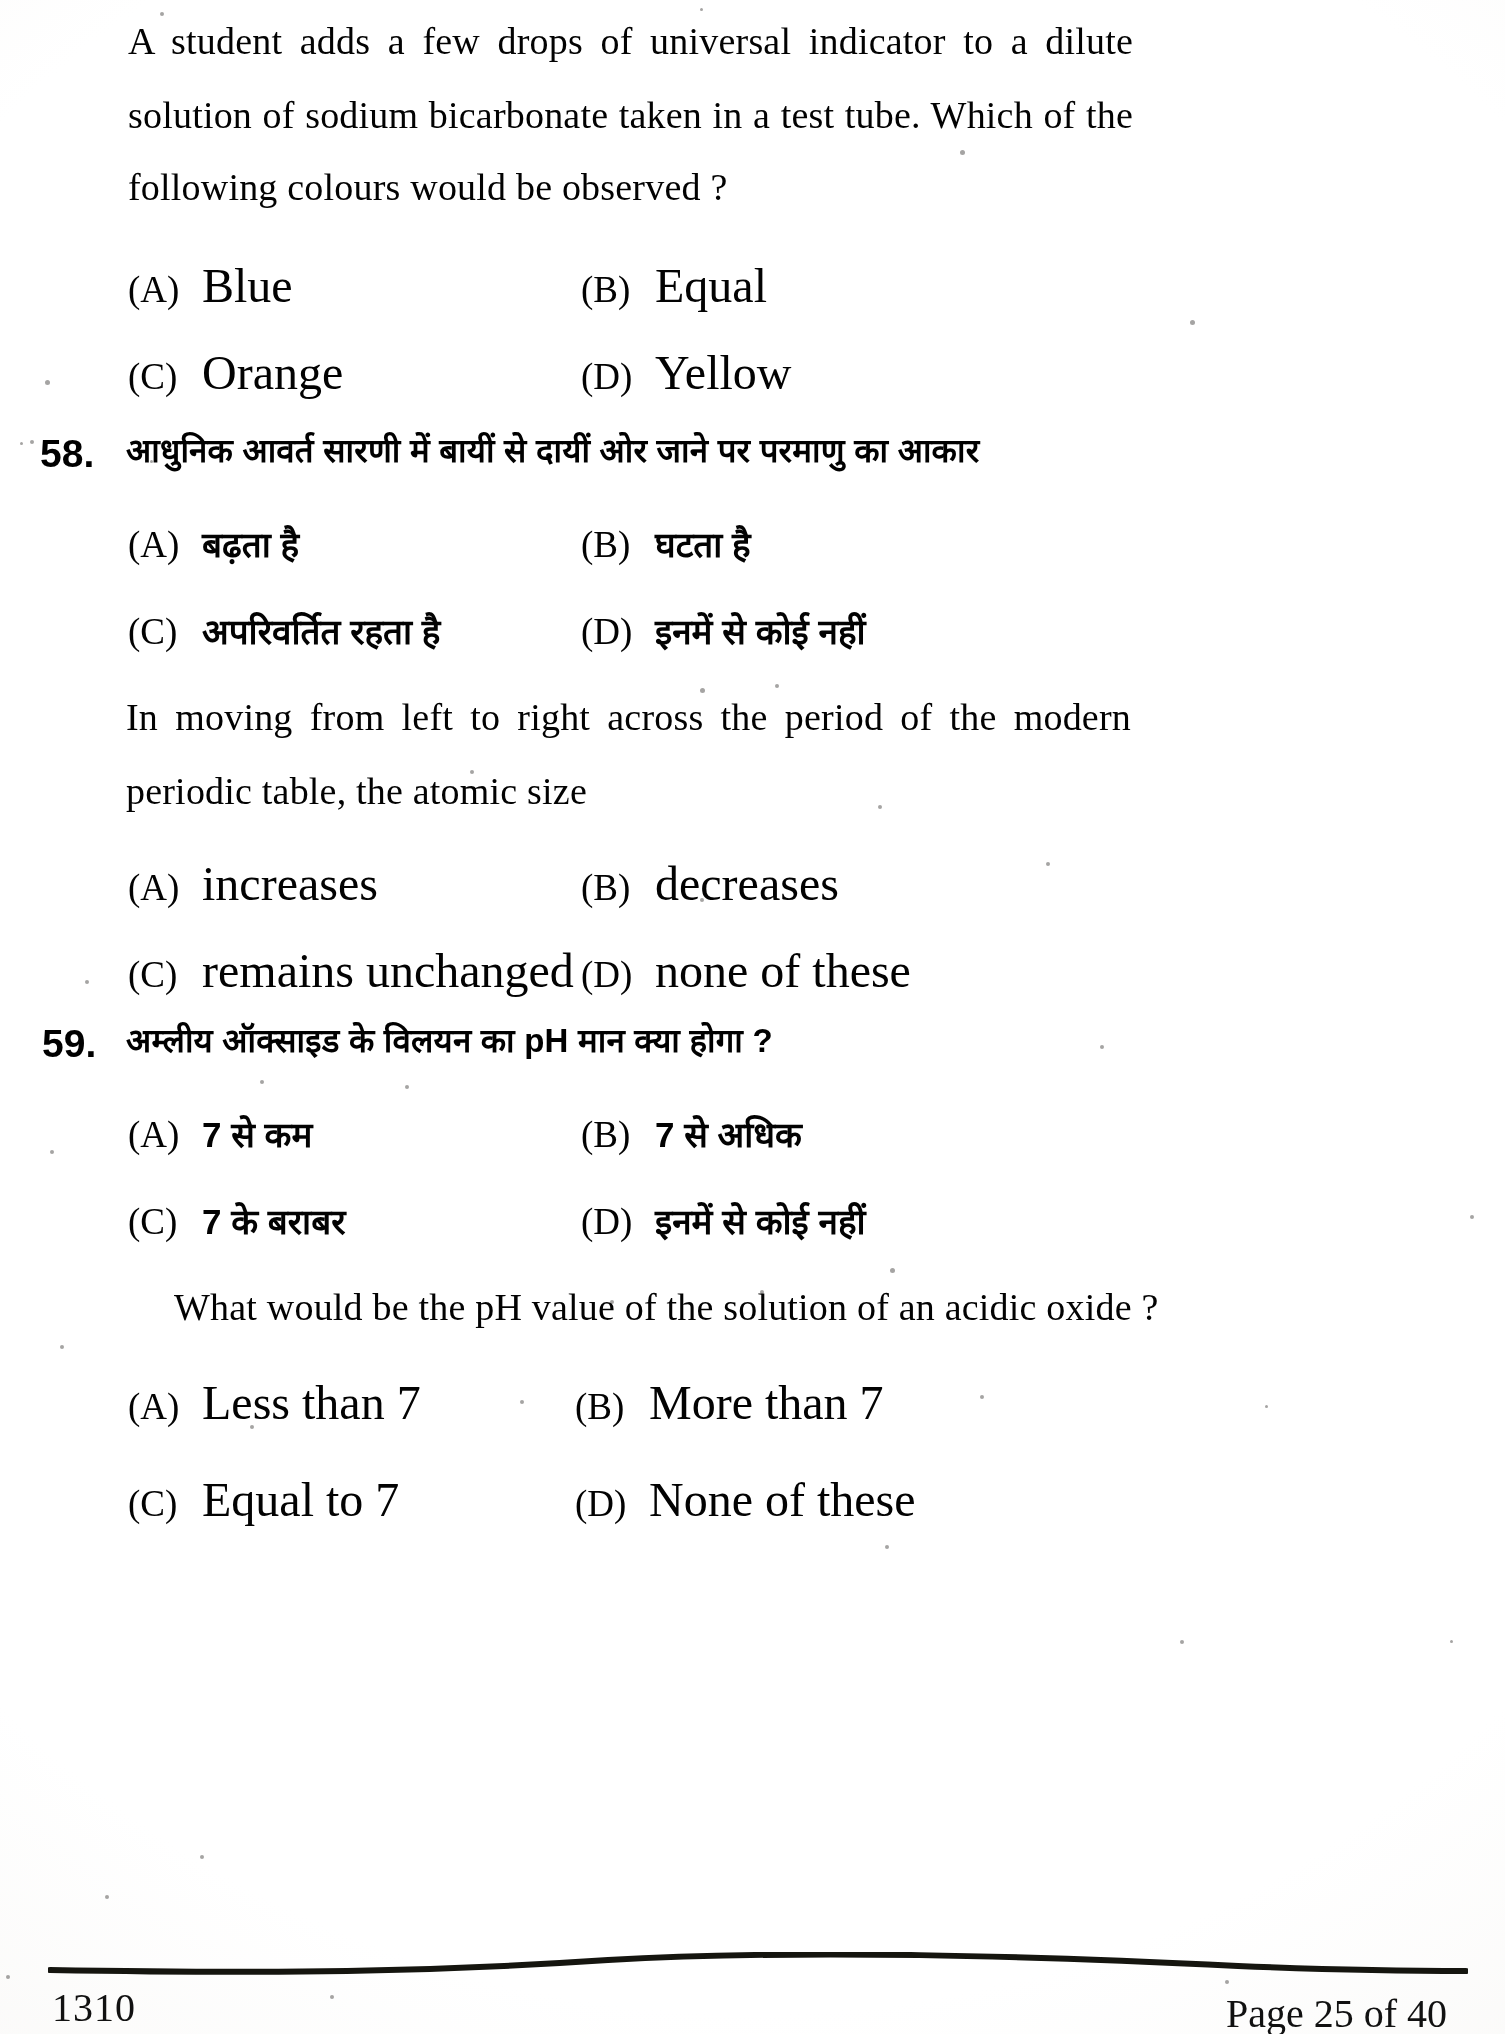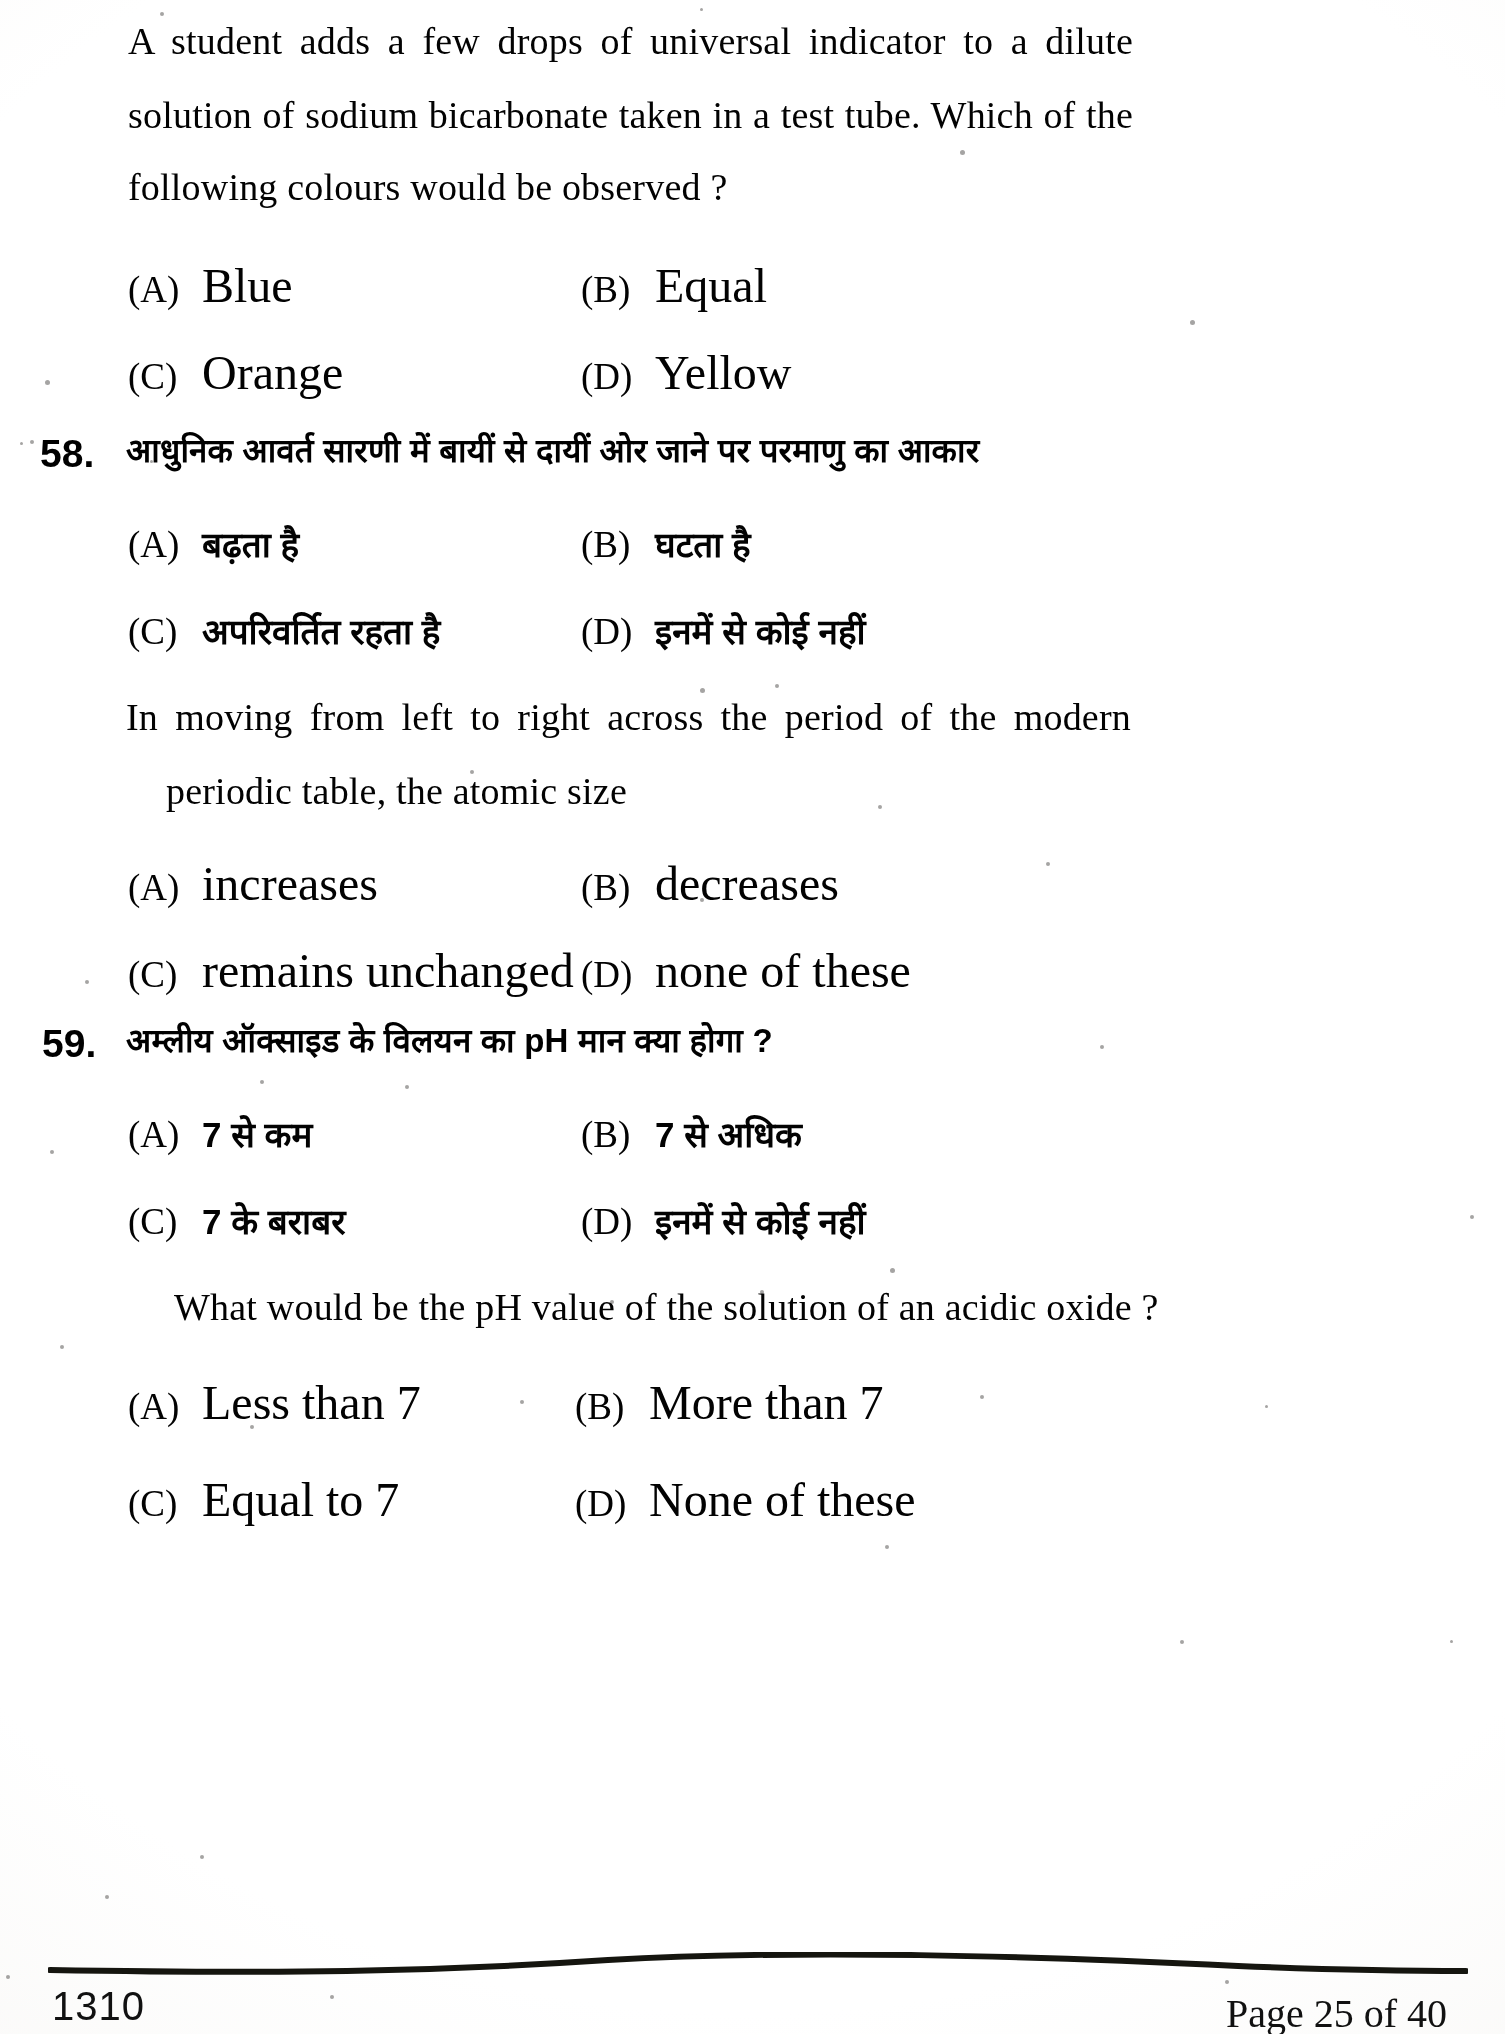--- a/index.html
+++ b/index.html
@@ -114,21 +114,21 @@
     top: 1952px;
     width: 1420px;
     height: 26px;
     overflow: visible;
   }
   .footer-left {
     position: absolute;
     left: 52px;
     top: 1984px;
     font-size: 40px;
-    font-family: Liberation Sans, sans-serif;
+    font-family: Liberation Serif, serif;
     color: #111111;
     letter-spacing: 1px;
   }
   .footer-right {
     position: absolute;
     right: 58px;
     top: 1990px;
     font-size: 40px;
     font-family: "Liberation Serif", "DejaVu Serif", serif;
     color: #111111;
@@ -234,21 +234,21 @@
       <span class="txt">अपरिवर्तित रहता है</span>
     </div>
     <div class="opt hi" style="left:581px;">
       <span class="tag">(D)</span>
       <span class="txt">इनमें से कोई नहीं</span>
     </div>
   </div>
 
   <div class="para justify" style="left:126px; top:698px; width:1005px;">In moving from left to right across the period of the modern</div>
 
-  <div class="para justify lastline" style="left:126px; top:772px; width:1005px;margin-left:40px;">periodic table, the atomic size</div>
+  <div class="para justify lastline" style="left:126px; top:772px; width:1005px;">periodic table, the atomic size</div>
 
   <div class="optrow" style="top:856px;">
     <div class="opt" style="left:128px;">
       <span class="tag">(A)</span>
       <span class="txt">increases</span>
     </div>
     <div class="opt" style="left:581px;">
       <span class="tag">(B)</span>
       <span class="txt">decreases</span>
     </div>

